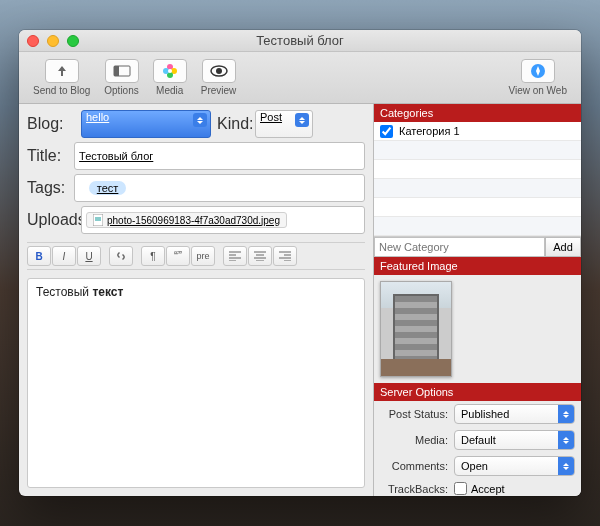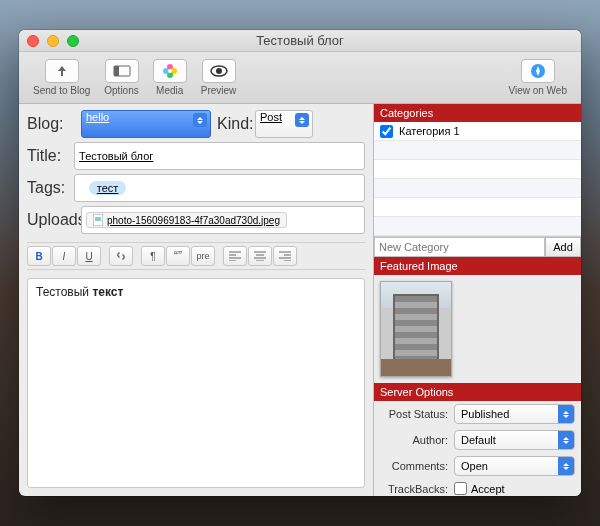--- a/index.html
+++ b/index.html
@@ -258,21 +258,21 @@
 
       <div class="sechdr">Server Options</div>
       <div class="srvrow">
         <div class="srvlbl">Post Status:</div>
         <div class="srvsel">
           <span>Published</span>
           <span class="arr2"></span>
         </div>
       </div>
       <div class="srvrow">
-        <div class="srvlbl">Author:</div>
+        <div class="srvlbl">Media:</div>
         <div class="srvsel">
           <span>Default</span>
           <span class="arr2"></span>
         </div>
       </div>
       <div class="srvrow">
         <div class="srvlbl">Comments:</div>
         <div class="srvsel">
           <span>Open</span>
           <span class="arr2"></span>

